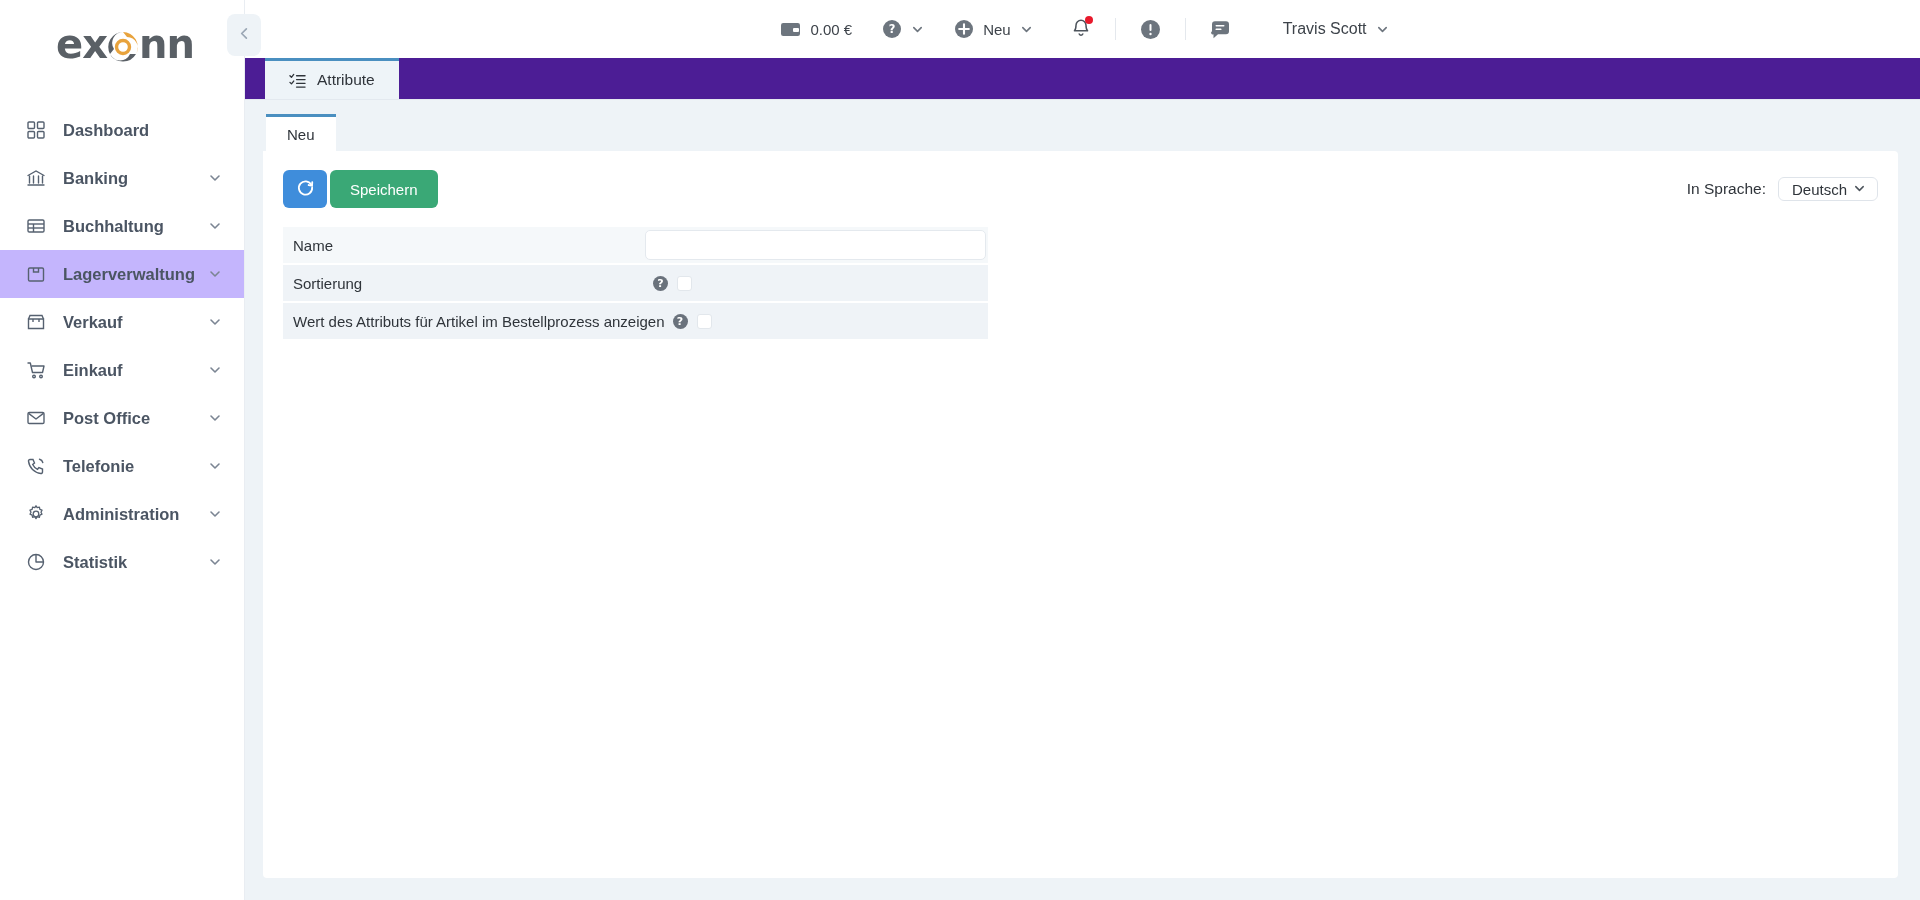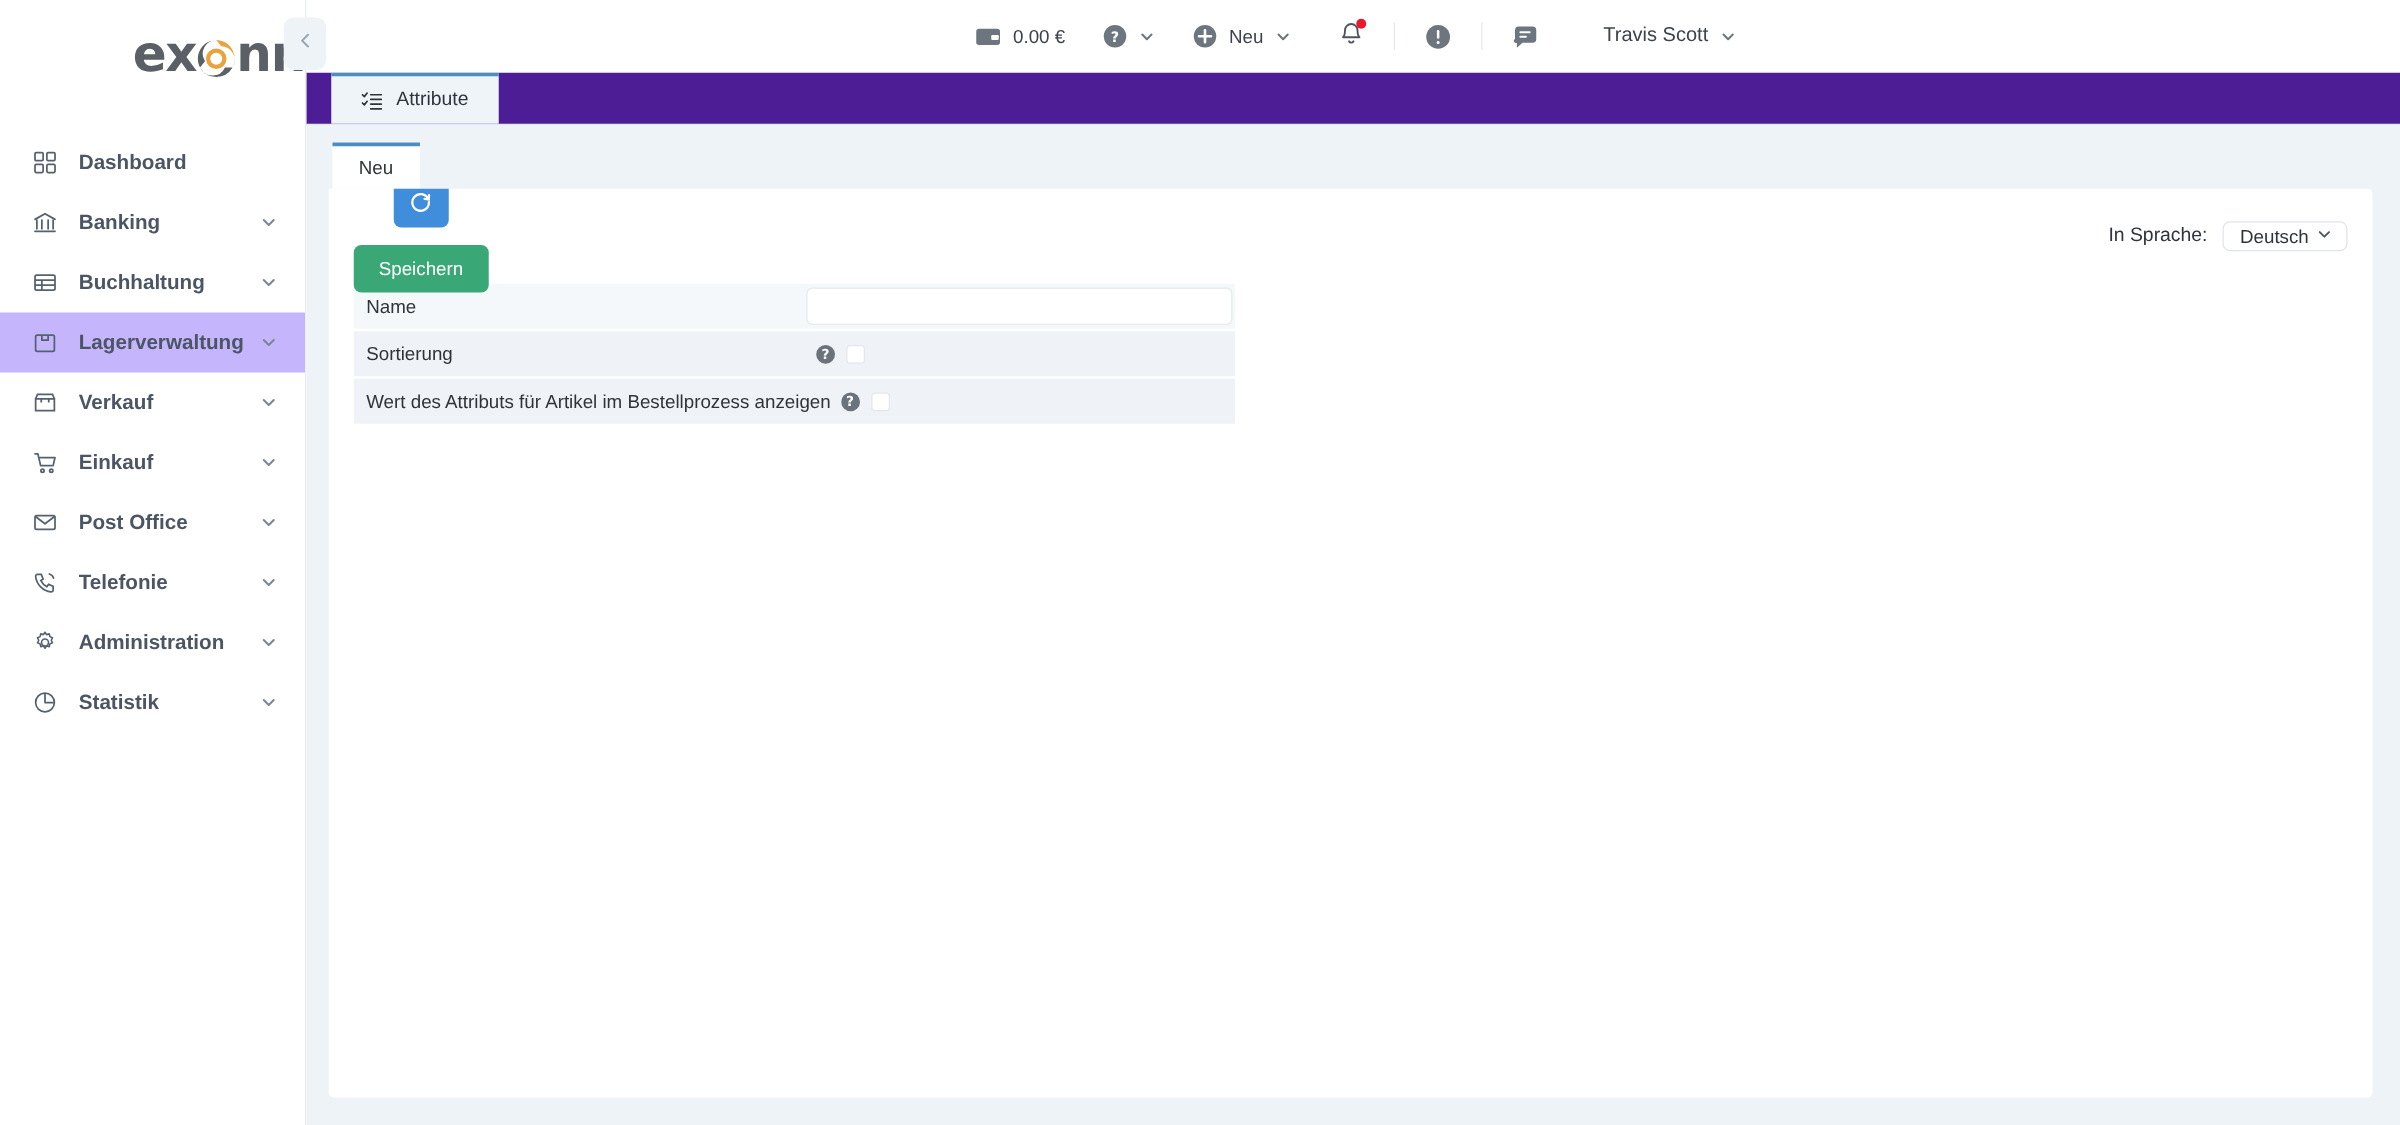--- a/index.html
+++ b/index.html
@@ -18,21 +18,21 @@
     background: #ffffff;
     border-right: 1px solid #e9edf2;
     flex: 0 0 245px;
     position: relative;
     z-index: 5;
   }
   .logo-wrap {
     height: 88px;
     display: flex;
     align-items: center;
-    justify-content: flex-end;
+    justify-content: center;
     padding-left: 6px;
   }
   .logo { display: flex; align-items: center; }
   .logo-text {
     font-size: 40px;
     font-weight: 700;
     color: #5a6066;
     letter-spacing: -1px;
     line-height: 1;
     font-family: "DejaVu Sans", sans-serif;
@@ -175,21 +175,21 @@
     min-height: 0;
     overflow: hidden;
   }
   .toolbar {
     display: flex;
     align-items: center;
     justify-content: space-between;
     height: 40px;
     margin-bottom: 18px;
   }
-  .toolbar-left { display: flex; align-items: center; gap: 14px; flex-direction: column; }
+  .toolbar-left { display: flex; align-items: center; gap: 3px; }
   .btn {
     border: none;
     border-radius: 6px;
     height: 38px;
     font-size: 15px;
     font-family: "Liberation Sans", sans-serif;
     color: #ffffff;
     cursor: pointer;
     display: flex; align-items: center; justify-content: center;
   }

